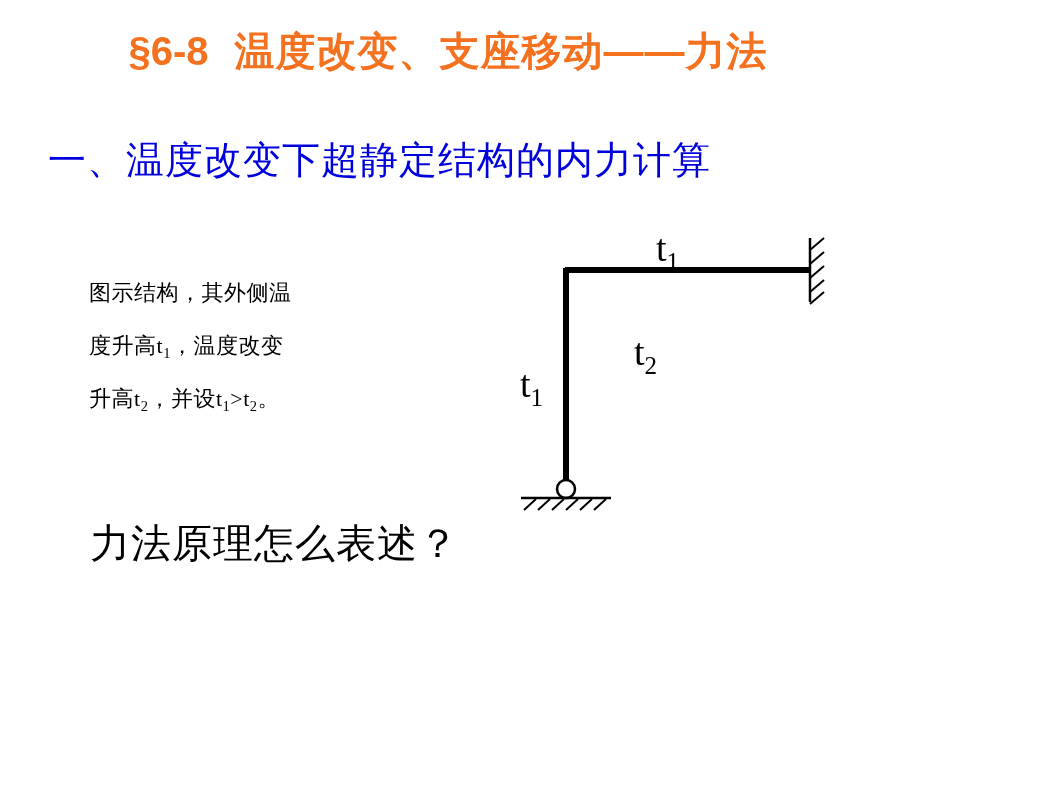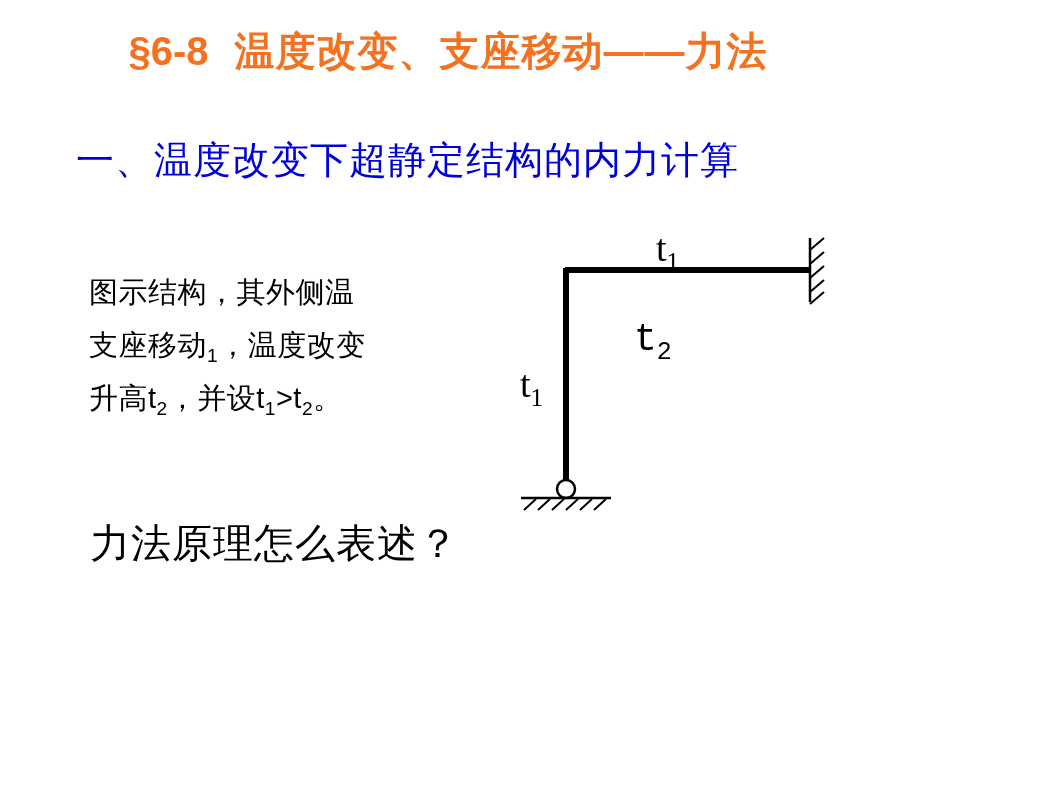--- a/index.html
+++ b/index.html
@@ -38,31 +38,30 @@
   #subtitle {
     position: absolute;
     left: 48px;
     top: 135px;
     font-family: "Liberation Serif", "DejaVu Serif", serif;
     font-size: 38px;
     font-weight: normal;
     color: #0000DD;
     letter-spacing: 1px;
     white-space: nowrap;
-    margin-left: 28px;
   }
 
   
   #body-text {
     position: absolute;
     left: 89px;
     top: 266px;
     width: 360px;
-    font-family: Liberation Sans, sans-serif;
-    font-size: 29px;
+    font-family: Liberation Serif, serif;
+    font-size: 22px;
     line-height: 53px;
     color: #000000;
     letter-spacing: 0.5px;
   }
   #body-text .line { white-space: nowrap; }
   .sub {
     font-size: 0.66em;
     vertical-align: sub;
     line-height: 0;
   }
@@ -91,40 +90,40 @@
   #figure svg { display: block; }
 
   .fig-label {
     position: absolute;
     font-family: "Liberation Serif", "DejaVu Serif", serif;
     font-size: 38px;
     color: #000000;
     white-space: nowrap;
   }
   #label-t1-top   { left: 176px; top: 16px; }
-  #label-t2-inner { left: 154px; top: 108px; font-family: Liberation Mono, monospace; }
+  #label-t2-inner { left: 154px; top: 120px; }
   #label-t1-left  { left: 40px;  top: 152px; }
 </style>
 </head>
 <body>
 
 <div id="slide">
 
   <div id="title">
     <span class="sec-num">§6-8</span><span class="gap"></span><span>温度改变、支座移动——力法</span>
   </div>
 
   <div id="subtitle">一、温度改变下超静定结构的内力计算</div>
 
   <div id="body-text">
     <div class="line">
       <span>图示结构，其外侧温</span>
     </div>
     <div class="line">
-      <span>支座移动</span><span class="sub">1</span><span>，温度改变</span>
+      <span>度升高t</span><span class="sub">1</span><span>，温度改变</span>
     </div>
     <div class="line">
       <span>升高t</span><span class="sub">2</span><span>，并设t</span><span class="sub">1</span><span>&gt;</span><span>t</span><span class="sub">2</span><span>。</span>
     </div>
   </div>
 
   <div id="question">力法原理怎么表述？</div>
 
   <div id="figure">
     <svg width="420" height="320" viewBox="0 0 420 320">

